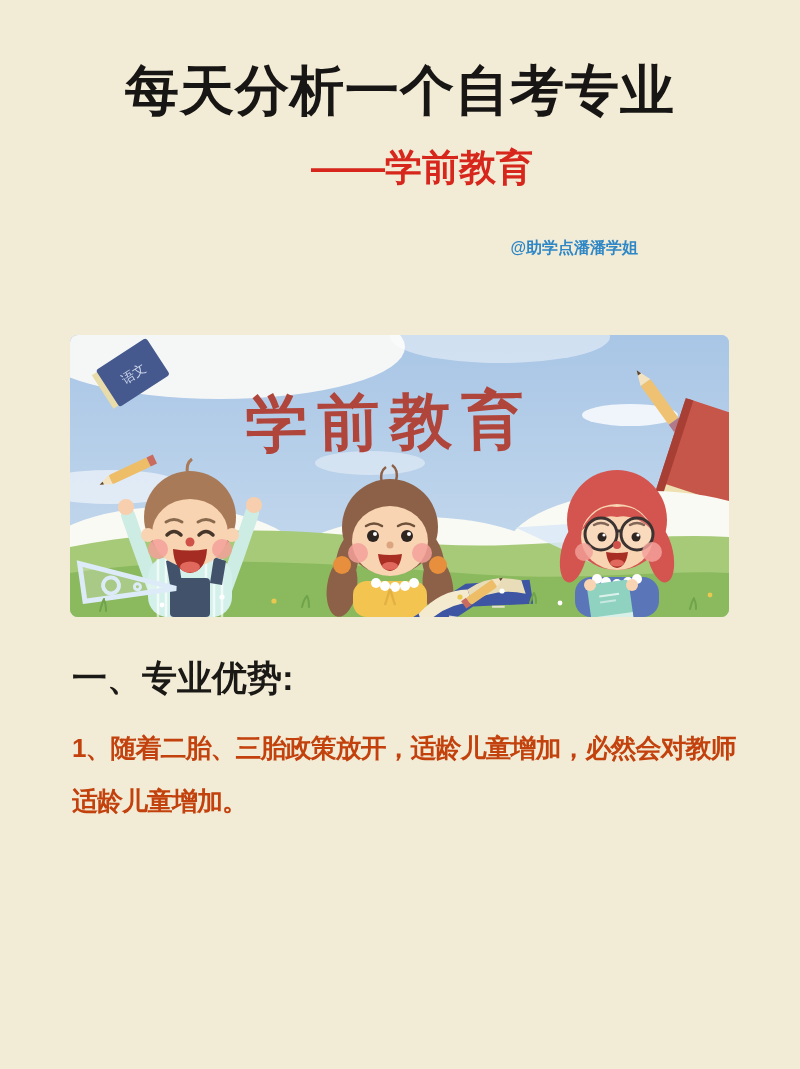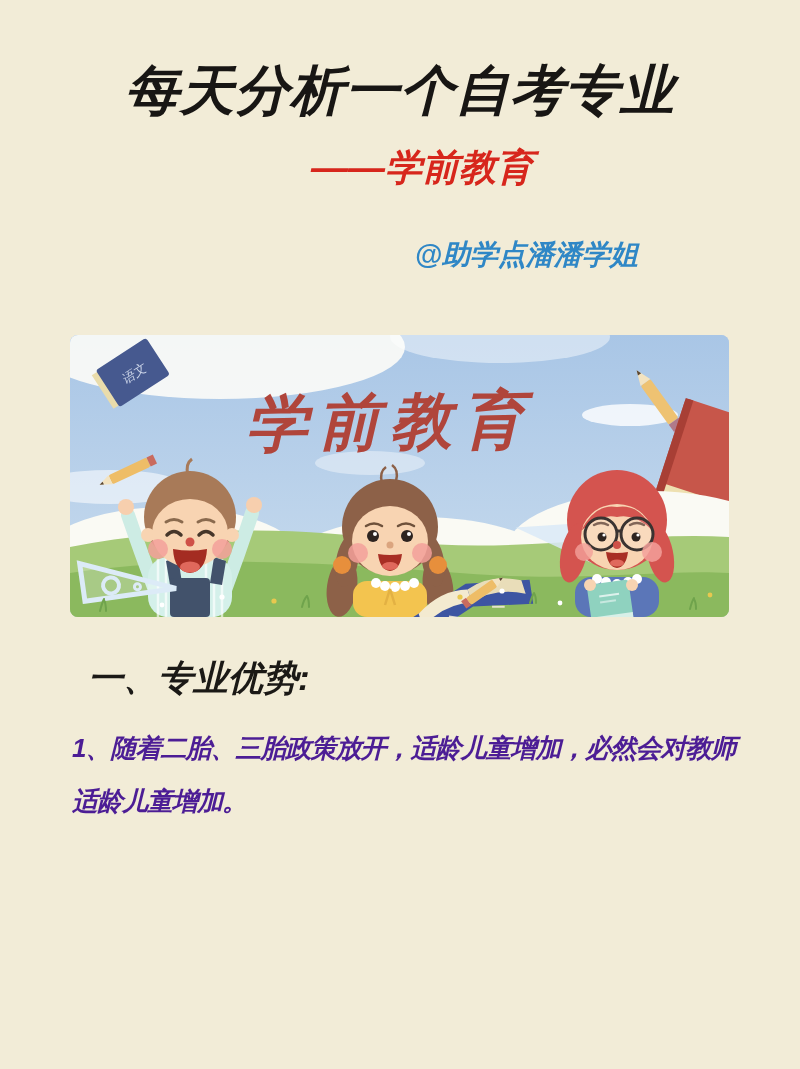--- a/index.html
+++ b/index.html
@@ -2,51 +2,51 @@
 <html><head>
 <meta charset="utf-8">
 <style>
   html,body{margin:0;padding:0;}
   body{
     width:800px;height:1069px;
     background:#f2ecd7;
     font-family:"Liberation Sans","DejaVu Sans",sans-serif;
     position:relative;overflow:hidden;
   }
-  .page{position:absolute;inset:0;width:708px;height:1069px;background:#f2ecd7;font-style:italic;}
+  .page{position:absolute;inset:0;width:708px;height:1069px;background:#f2ecd7;}
   .main-title{
     position:absolute;top:58px;left:0;width:800px;
     text-align:center;font-size:54px;font-weight:800;color:#181614;
     letter-spacing:1px;line-height:1.2;
   }
   .sub-title{
     position:absolute;top:146px;left:0;width:800px;
     text-align:center;font-size:37px;font-weight:800;color:#d7261c;
     line-height:1.2;
     padding-left:22px;
   }
   .attribution{
     position:absolute;top:238px;right:70px;
-    font-size:28px;font-weight:600;color:#2f87c6;line-height:1.2;
+    font-size:16px;font-weight:600;color:#2f87c6;line-height:1.2;
   }
   .banner{
     position:absolute;top:335px;left:70px;width:659px;height:282px;
     border-radius:8px;overflow:hidden;background:#b0cbe9;
   }
   .banner svg{display:block;}
   .section-heading{
-    position:absolute;top:655px;left:88px;
+    position:absolute;top:655px;left:72px;
     font-size:35px;font-weight:800;color:#1b1916;line-height:1.3;
   }
   .body-text{
     position:absolute;top:722px;left:72px;width:690px;
   }
   .body-line{
     height:53px;line-height:53px;white-space:nowrap;
-    font-size:26px;letter-spacing:-1px;font-weight:600;color:#4c1d95;
+    font-size:26px;letter-spacing:-1px;font-weight:600;color:#c2410c;
   }
 </style>
 </head>
 <body>
 
 <div class="page">
 
   <div class="main-title">每天分析一个自考专业</div>
 
   <div class="sub-title">——学前教育</div>

